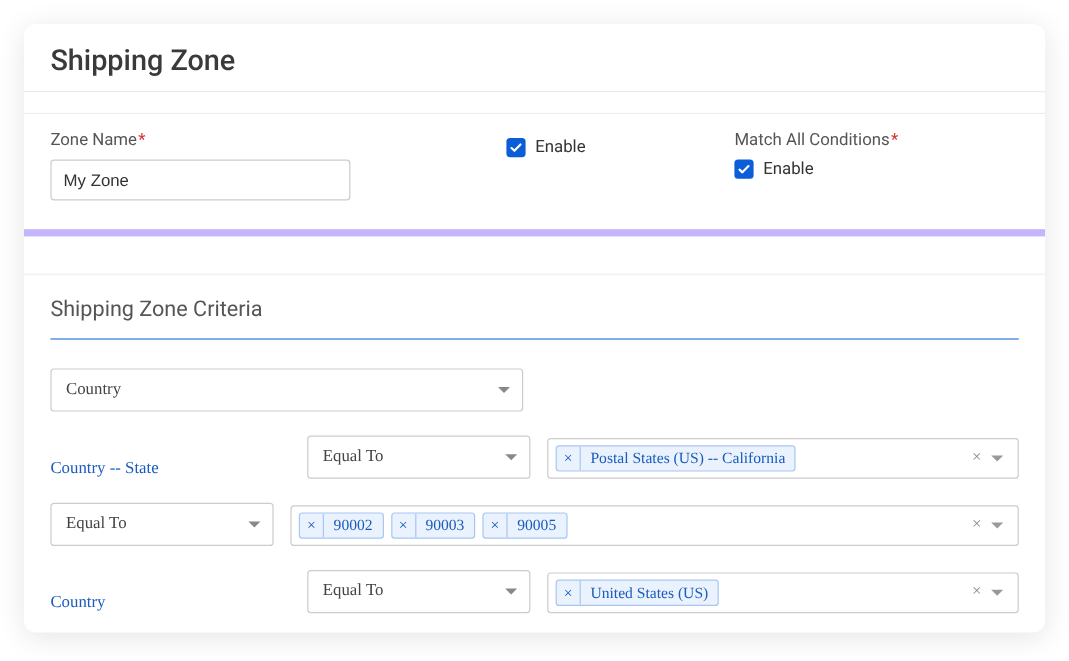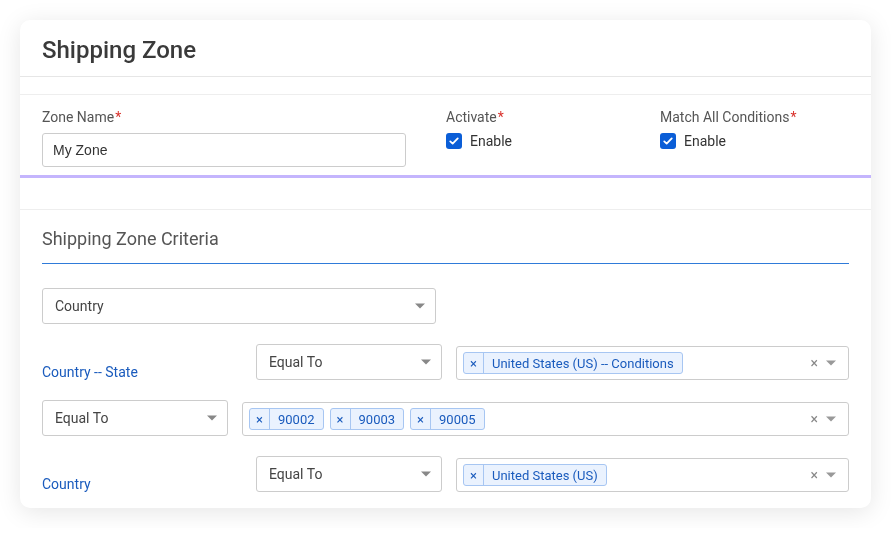--- a/index.html
+++ b/index.html
@@ -28,36 +28,35 @@
     font-weight: 500;
     color: #3a3a3a;
   }
   .gap {
     height: 18px;
     border-bottom: 1px solid #eee;
     background: #fff;
   }
   .form-row {
     display: flex;
-    padding: 14px 22px 8px 22px;
-    gap: 24px;
-    border-bottom: 3px solid #c4b5fd;
+    padding: 14px 22px 24px 22px;
+    border-bottom: 6px solid #c4b5fd;
   }
   .col-name { flex: 0 0 380px; }
   .col-act  { flex: 0 0 190px; }
   .col-match{ flex: 1; }
   .label {
     font-size: 14px;
     color: #555;
     margin-bottom: 8px;
     display: block;
   }
   .req { color: #d9322c; margin-left: 1px; }
   .text-input {
-    width: 364px;
+    width: 250px;
     height: 34px;
     border: 1px solid #ccc;
     border-radius: 3px;
     padding: 0 10px;
     font-size: 14px;
     color: #333;
   }
   .check-row {
     display: flex;
     align-items: flex-end;
@@ -88,20 +87,21 @@
     font-size: 18px;
     font-weight: 400;
     color: #555;
   }
   .blue-line {
     height: 1px;
     background: #2f7bd9;
   }
   .criteria-body {
     padding: 16px 22px 16px 22px;
+    font-family: Liberation Serif, serif;
   }
   .select {
     position: relative;
     border: 1px solid #ccc;
     border-radius: 3px;
     height: 36px;
     display: flex;
     align-items: center;
     padding: 0 30px 0 12px;
     font-size: 14px;
@@ -218,23 +218,20 @@
   <div class="form-row">
 
     <div class="col-name">
       <span class="label">
         <span>Zone Name</span><span class="req">*</span>
       </span>
       <input class="text-input" type="text" value="My Zone" style="">
     </div>
 
     <div class="col-act">
-      <span class="label">
-        <span>Activate</span><span class="req">*</span>
-      </span>
       <div class="check-row">
         <div class="chk">
           <svg viewBox="0 0 16 16">
               <path d="M3 8.5 L6.2 11.5 L13 4.5" stroke="#fff" stroke-width="2.4" fill="none" stroke-linecap="round" stroke-linejoin="round"></path>
             </svg>
         </div>
         <span class="chk-label">Enable</span>
       </div>
     </div>
 
@@ -272,21 +269,21 @@
       <div class="crit-label">
         <span>Country -- State</span>
       </div>
       <div class="select op">
         <span>Equal To</span>
         <span class="caret"></span>
       </div>
       <div class="tag-input">
         <div class="tag">
           <span class="tag-x">×</span>
-          <span class="tag-text">United States (US) -- Conditions</span>
+          <span class="tag-text">Postal States (US) -- California</span>
         </div>
         <span class="clear">×</span>
         <span class="caret2"></span>
       </div>
     </div>
 
     <div class="crit-row">
       <div class="select op">
         <span>Equal To</span>
         <span class="caret"></span>

